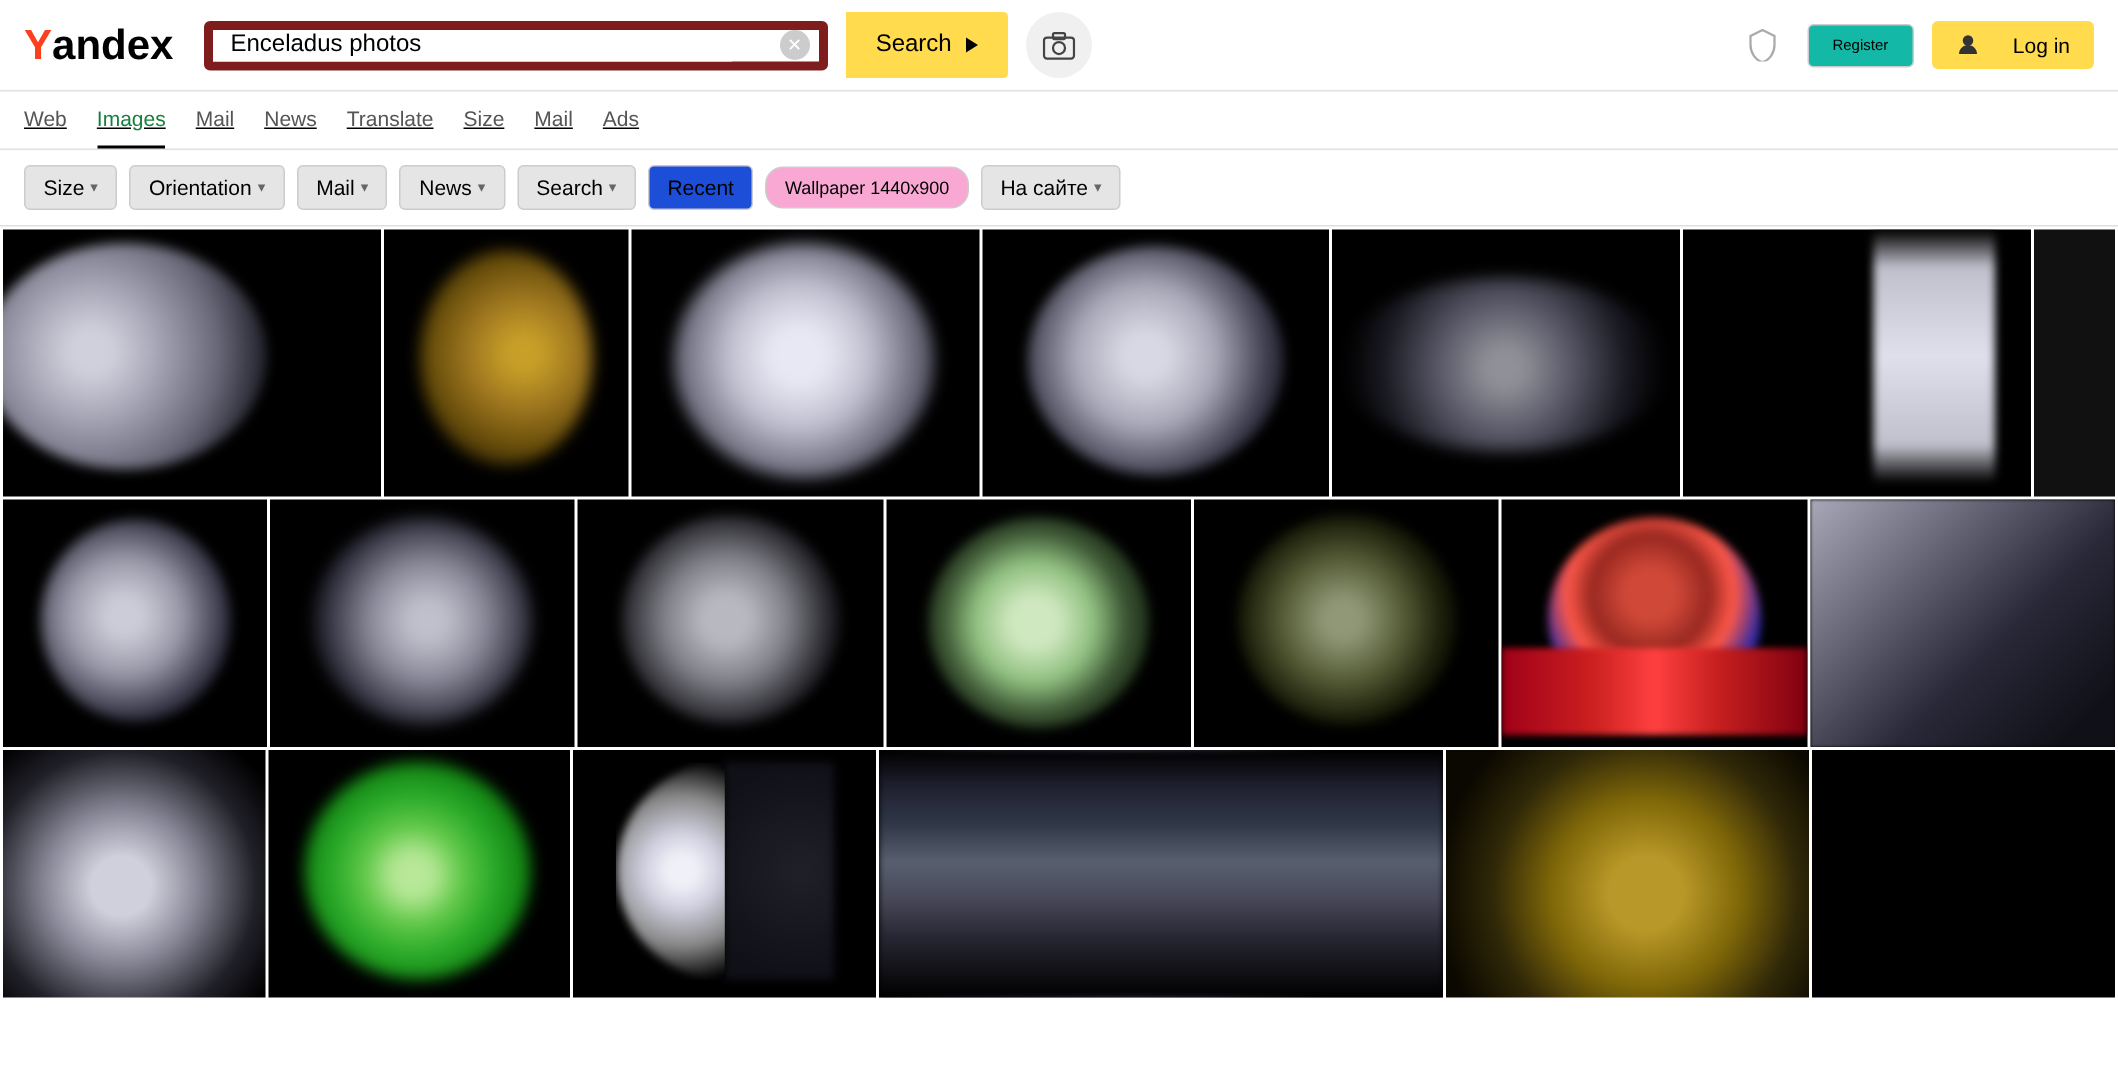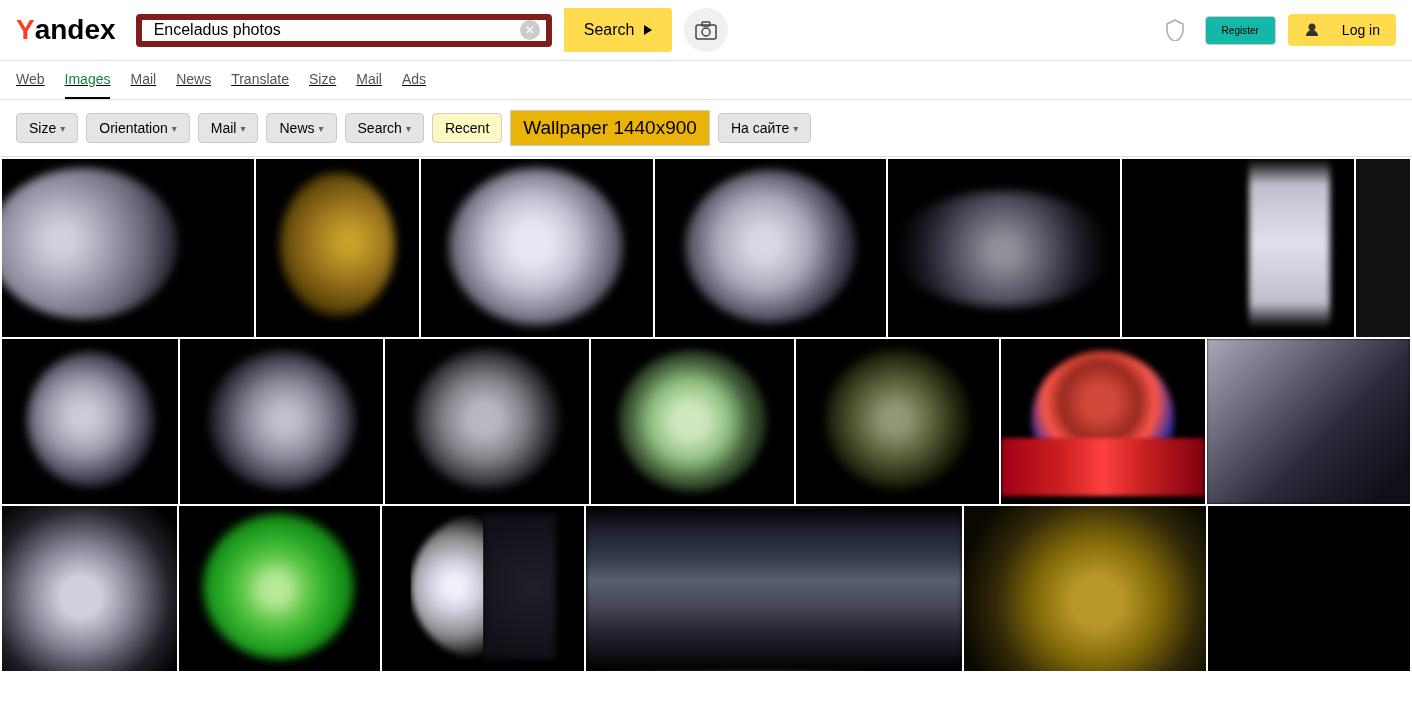--- a/index.html
+++ b/index.html
@@ -174,33 +174,33 @@
       display: flex;
       align-items: center;
       gap: 4px;
     }
     .filter-btn .chevron {
       font-size: 10px;
       color: #666;
     }
     .filter-btn-plain {
       border: 1px solid #ccc;
-      background: #fef9c3;
+      background: #1d4ed8;
       padding: 6px 12px;
       border-radius: 4px;
       cursor: pointer;
       font-size: 14px;
     }
     .filter-btn-active {
       border: 1px solid #ccc;
-      background: #eab308;
+      background: #f9a8d4;
       padding: 6px 12px;
-      border-radius: 0;
-      cursor: pointer;
-      font-size: 19px;
+      border-radius: 12px;
+      cursor: pointer;
+      font-size: 12px;
       font-weight: 500;
     }
 
     .grid-row {
       display: grid;
       gap: 2px;
     }
 
     
     .c1 { background: #000; position: relative; }

